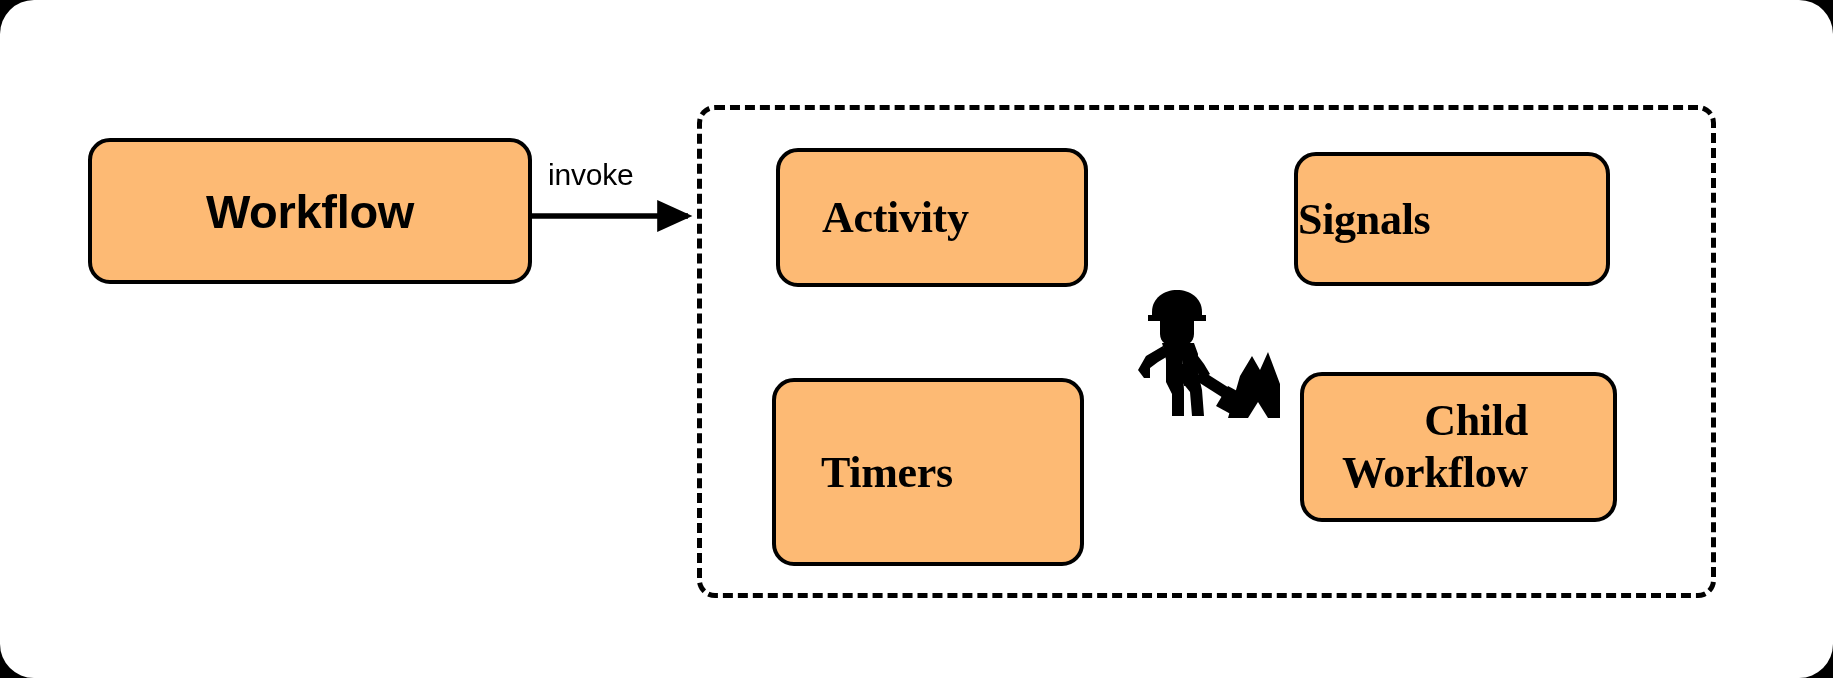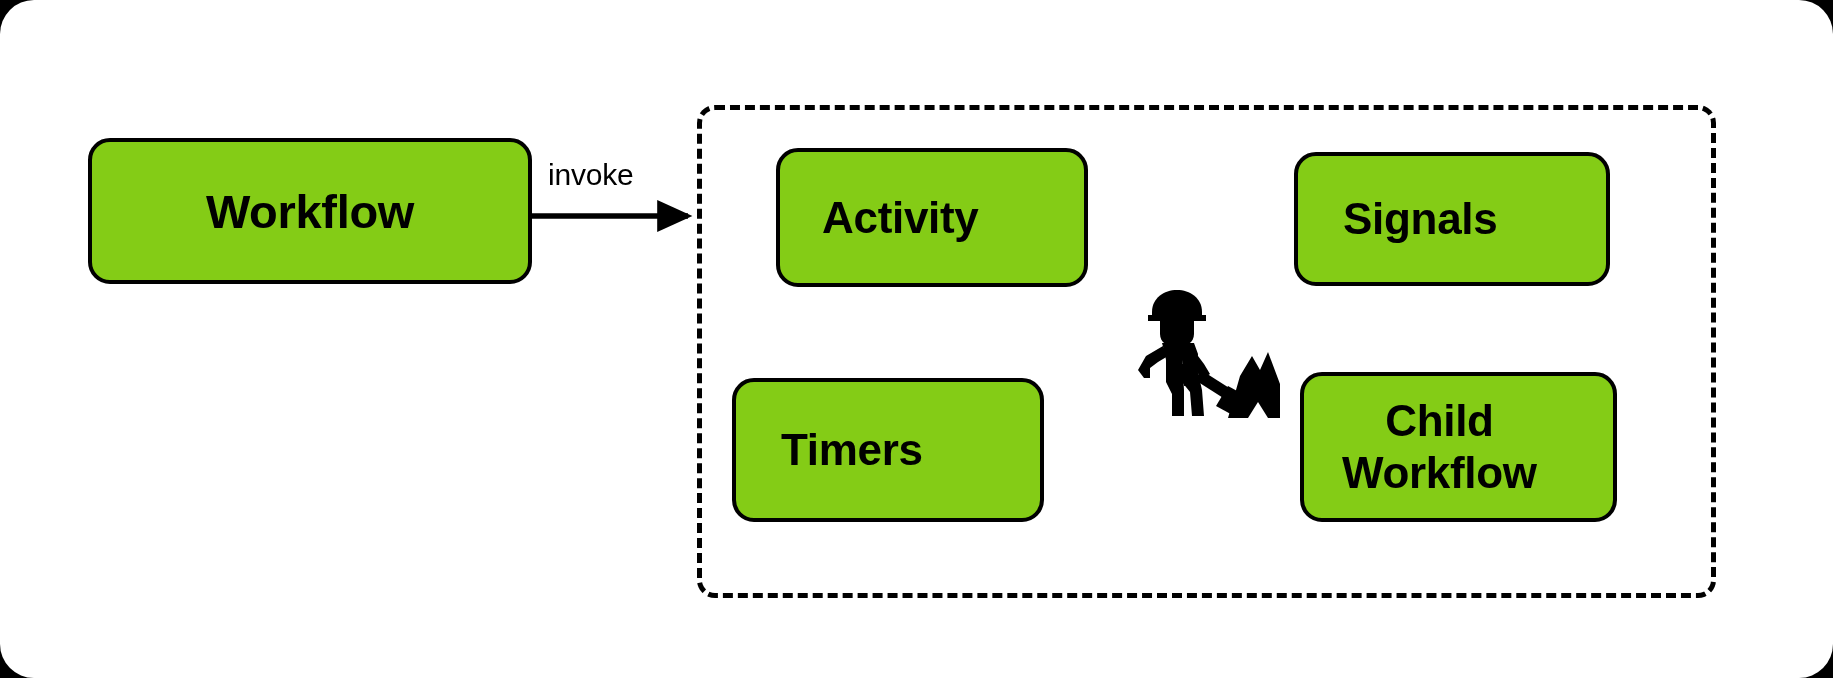--- a/index.html
+++ b/index.html
@@ -20,31 +20,31 @@
     height: 678px;
     background: #ffffff;
     border-radius: 34px;
     overflow: hidden;
   }
 
   
   .node {
     position: absolute;
     box-sizing: border-box;
-    background: #84cc16;
+    background: #fdba74;
     border: 4.5px solid #000000;
     border-radius: 22px;
     display: flex;
     align-items: center;
     color: #000000;
     font-weight: bold;
     letter-spacing: -0.3px;
   }
   .node.center { justify-content: center; text-align: center; }
-  .node.left   { justify-content: flex-start; text-align: center; }
+  .node.left   { justify-content: flex-start; text-align: right; font-family: Liberation Serif, serif; }
 
   
   #workflow-node {
     left: 88px;
     top: 138px;
     width: 444px;
     height: 146px;
     font-size: 47px;
   }
 
@@ -80,27 +80,26 @@
     height: 139px;
     font-size: 44px;
     padding-left: 42px;
   }
   #signals-node {
     left: 1294px;
     top: 152px;
     width: 316px;
     height: 134px;
     font-size: 44px;
-    padding-left: 45px;
   }
   #timers-node {
-    left: 732px;
+    left: 772px;
     top: 378px;
     width: 312px;
-    height: 144px;
+    height: 188px;
     font-size: 44px;
     padding-left: 45px;
   }
   #child-workflow-node {
     left: 1300px;
     top: 372px;
     width: 317px;
     height: 150px;
     font-size: 44px;
     padding-left: 38px;

